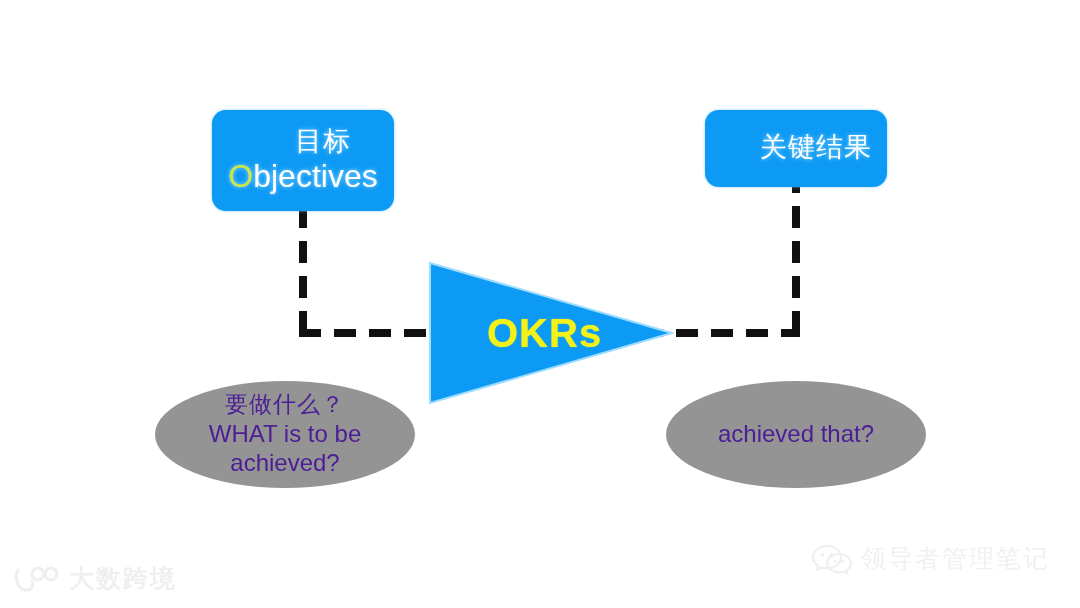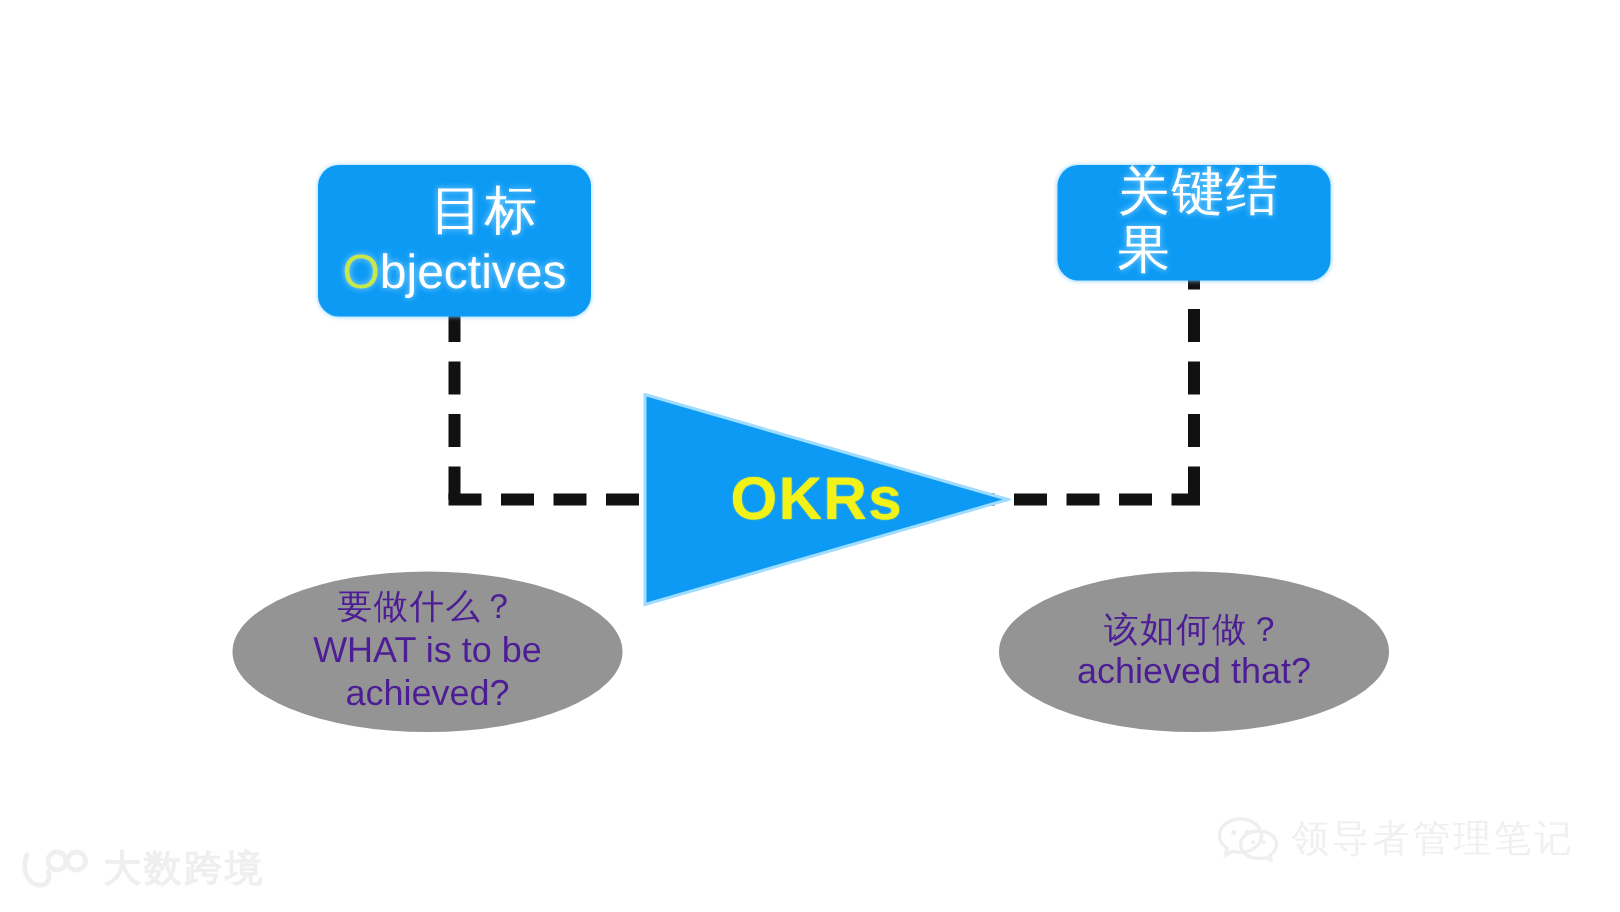--- a/index.html
+++ b/index.html
@@ -35,21 +35,21 @@
     background: #0c9af5;
     box-shadow: 0 0 3px rgba(120,200,255,0.85);
     display: flex;
     flex-direction: column;
     align-items: center;
     justify-content: center;
     line-height: 1.12;
   }
   .node-box .cn {
     color: #ffffff;
-    font-size: 35px;
+    font-size: 27px;
     letter-spacing: 1px;
     text-shadow: 0 0 4px rgba(200,240,255,0.75);
     margin-bottom: 3px;
     margin-left: 40px;
   }
   .node-box .en {
     font-size: 32px;
     color: #ffffff;
     white-space: nowrap;
     text-shadow: 0 0 4px rgba(200,240,255,0.75);
@@ -201,21 +201,20 @@
   </div>
   <div id="okrs-label">OKRs</div>
 
   <div class="ellipse" id="ellipse-what">
     <div class="cn">要做什么？</div>
     <div class="en">WHAT is to be</div>
     <div class="en">achieved?</div>
   </div>
 
   <div class="ellipse" id="ellipse-how">
-    <div class="cn">该如何做？</div>
     <div class="en">achieved that?</div>
   </div>
 
   <div class="watermark" id="watermark-left">
     <svg class="wm-icon" width="46" height="30" viewBox="0 0 46 30">
       <path d="M4 6 C1 12, 2 24, 11 26 C18 27, 20 21, 18 17" fill="none" stroke="#efefef" stroke-width="3.2" stroke-linecap="round"></path>
       <circle cx="24" cy="10" r="6" fill="none" stroke="#efefef" stroke-width="3.2"></circle>
       <circle cx="37" cy="10" r="6" fill="none" stroke="#efefef" stroke-width="3.2"></circle>
     </svg>
     <span class="wm-text">大数跨境</span>

